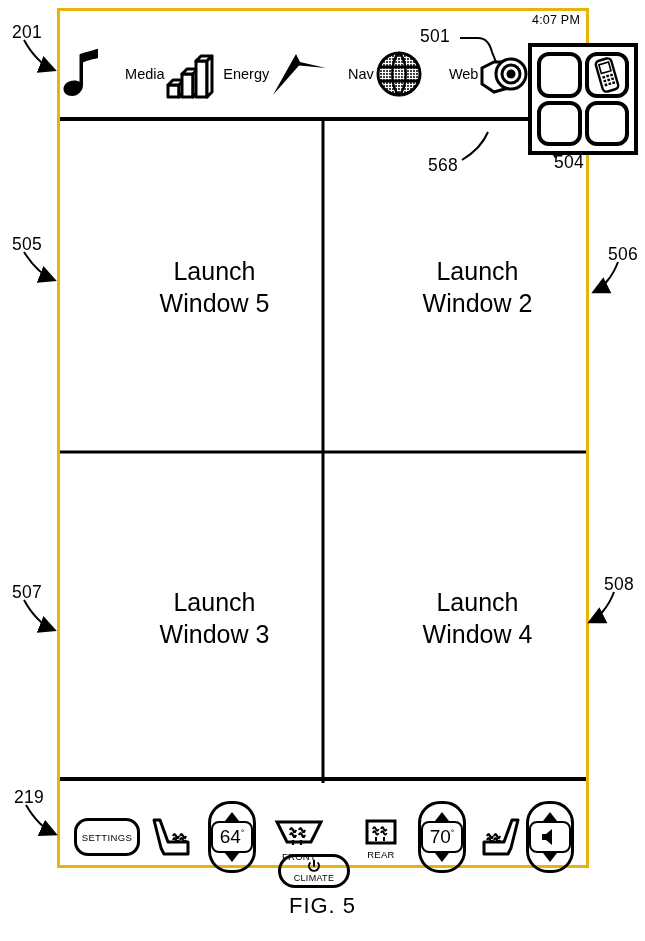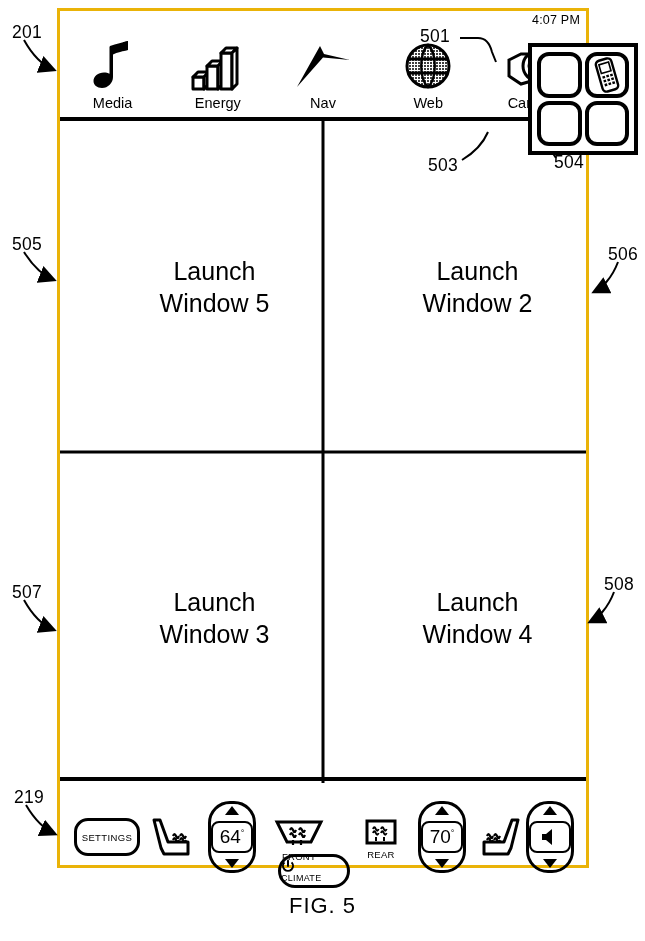--- a/index.html
+++ b/index.html
@@ -12,22 +12,22 @@
   #device{position:absolute;left:57px;top:8px;width:532px;height:860px;
           border:3px solid #eab308;background:#fff;box-sizing:border-box;}
 
   
   #appbar{position:absolute;left:0;top:0;width:100%;height:110px;
           border-bottom:4px solid #000;box-sizing:border-box;}
   #clock{position:absolute;right:6px;top:2px;font-size:12.5px;letter-spacing:.2px;}
 
   #appicons{position:absolute;left:0;top:20px;width:100%;height:86px;
             display:flex;align-items:flex-start;}
-  .appitem{flex:1 1 0;display:flex;flex-direction:column;align-items:center;
-           justify-content:center;height:86px;}
+  .appitem{flex:1 1 0;display:flex;flex-direction:row;align-items:center;
+           justify-content:space-between;height:86px;}
   .appitem .glyph{height:58px;display:flex;align-items:center;justify-content:center;}
   .appitem .lbl{font-size:14.5px;line-height:1;margin-top:1px;}
 
   
   #mainarea{position:absolute;left:0;top:110px;width:100%;height:662px;}
   .vdiv{position:absolute;left:50%;top:0;width:3px;height:100%;background:#000;
         transform:translateX(-1.5px);}
   .hdiv{position:absolute;left:0;top:50%;width:100%;height:3px;background:#000;
         transform:translateY(-1.5px);}
   .quad{position:absolute;width:50%;height:50%;display:flex;align-items:center;
@@ -42,36 +42,36 @@
   #climatebar{position:absolute;left:0;bottom:0;width:100%;height:88px;
               border-top:4px solid #000;box-sizing:border-box;}
   .cbinner{position:absolute;left:0;top:15px;width:100%;height:100%;}
   .citem{position:absolute;display:flex;flex-direction:column;align-items:center;}
 
   .settings-btn{width:66px;height:38px;border:3px solid #000;border-radius:14px;
                 display:flex;align-items:center;justify-content:center;
                 font-size:9.5px;letter-spacing:.4px;box-sizing:border-box;}
 
   .stepper{width:48px;height:72px;border:3.5px solid #000;border-radius:22px;
-           display:flex;flex-direction:column;align-items:center;justify-content:space-between;
+           display:flex;flex-direction:column;align-items:center;justify-content:center;
            box-sizing:border-box;padding:2px 0;}
   .stepper .tri{width:0;height:0;border-left:7px solid transparent;
                 border-right:7px solid transparent;}
   .stepper .up{border-bottom:9px solid #000;}
   .stepper .dn{border-top:9px solid #000;}
   .stepper .tempbox{border:2.5px solid #000;border-radius:8px;width:42px;height:32px;
                     display:flex;align-items:center;justify-content:center;
                     box-sizing:border-box;}
   .stepper .tempbox span{font-size:19px;font-weight:400;}
   .deg{font-size:9px;vertical-align:super;}
 
   .defrost-lbl{font-size:9.5px;letter-spacing:.3px;margin-top:1px;}
 
   .climate-btn{width:72px;height:34px;border:3px solid #000;border-radius:17px;
-               display:flex;flex-direction:column;align-items:flex-start;justify-content:center;
+               display:flex;flex-direction:column;align-items:center;justify-content:center;
                box-sizing:border-box;}
   .climate-btn .ctxt{font-size:9px;letter-spacing:.3px;}
 
   
   #overlay{position:absolute;left:468px;top:32px;width:110px;height:112px;
            border:4px solid #000;background:#fff;box-sizing:border-box;z-index:9;
            display:grid;grid-template-columns:1fr 1fr;grid-template-rows:1fr 1fr;
            gap:3px;padding:5px;}
   .ocell{border:4px solid #000;border-radius:12px;background:#fff;box-sizing:border-box;
          display:flex;align-items:center;justify-content:center;}
@@ -351,18 +351,18 @@
   </svg>
 
   <div class="ref" style="left:12px;top:22px;">201</div>
   <div class="ref" style="left:12px;top:234px;">505</div>
   <div class="ref" style="left:12px;top:582px;">507</div>
   <div class="ref" style="left:14px;top:787px;">219</div>
   <div class="ref" style="left:608px;top:244px;">506</div>
   <div class="ref" style="left:604px;top:574px;">508</div>
   <div class="ref" style="left:420px;top:26px;">501</div>
   <div class="ref" style="left:598px;top:62px;">502</div>
-  <div class="ref" style="left:428px;top:155px;">503</div>
+  <div class="ref" style="left:428px;top:155px;">568</div>
   <div class="ref" style="left:554px;top:152px;">504</div>
 
   <div id="caption">FIG. 5</div>
 
 </div>
 
 </body></html>

